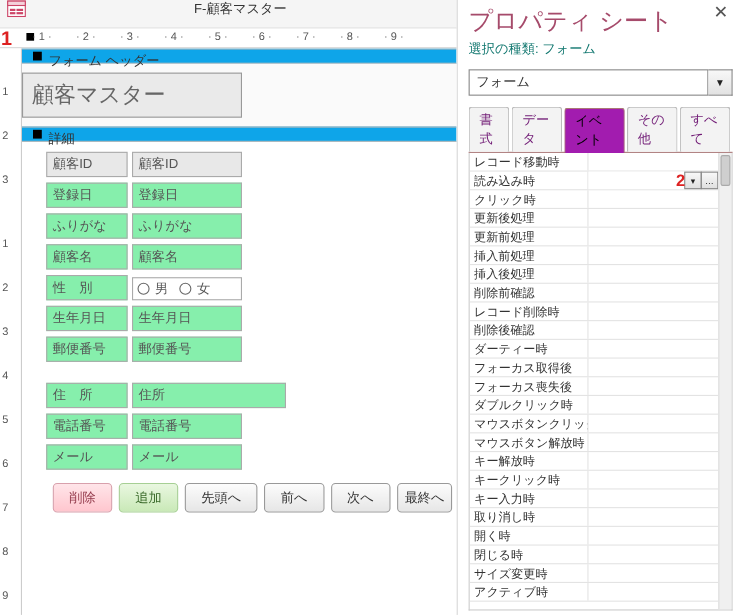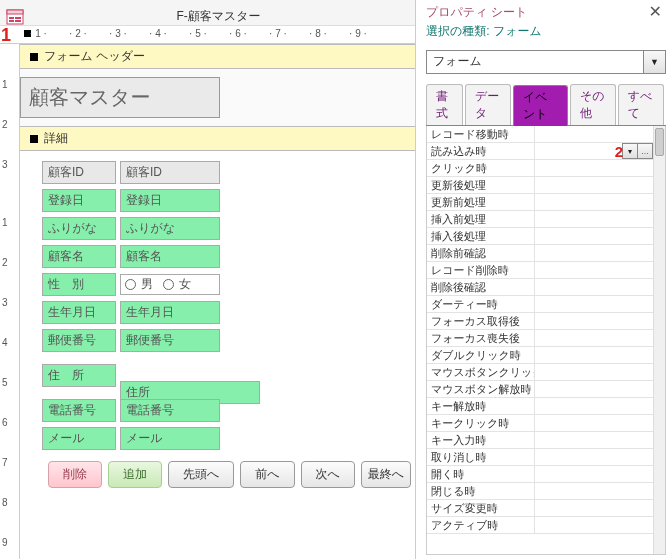--- a/index.html
+++ b/index.html
@@ -18,21 +18,21 @@
     height: 559px;
     border-right: 1px solid #ccc;
     position: relative;
     background: #fff;
   }
   .form-titlebar {
     height: 26px;
     background: #f5f5f5;
     border-bottom: 1px solid #ddd;
     display: flex;
-    align-items: flex-end;
+    align-items: flex-start;
     padding: 0 6px;
     position: relative;
   }
   .form-icon {
     display: inline-flex;
     width: 18px;
     height: 16px;
     margin-right: 4px;
   }
   .form-titlebar-title {
@@ -98,28 +98,28 @@
     left: 2px;
     transform: translateY(-50%);
   }
   .design-area {
     flex: 1;
     background: #fff;
     overflow: hidden;
     position: relative;
   }
   .section-header {
-    background: #fef9c3;
+    background: #0ea5e9;
     border-top: 1px solid #bbb;
     border-bottom: 1px solid #bbb;
     padding: 2px 10px;
     display: flex;
-    align-items: center;
+    align-items: flex-start;
     color: #333;
-    height: 25px;
+    height: 14px;
   }
   .section-header .sel {
     display: inline-block;
     width: 8px; height: 8px;
     background: #000;
     margin-right: 6px;
   }
   .header-section {
     background: #fafafa;
     padding: 4px 0;
@@ -134,21 +134,21 @@
     color: #666;
   }
   .detail-section {
     padding: 10px 0 0 22px;
     position: relative;
   }
   .field-row {
     display: flex;
     margin-bottom: 6px;
     height: 22px;
-    align-items: center;
+    align-items: flex-end;
   }
   .field-row.tall { height: 36px; }
   .field-label, .field-input {
     border: 1px solid #aaa;
     background: #86efac;
     padding: 2px 5px;
     font-size: 12px;
     color: #555;
     display: flex;
     align-items: center;
@@ -198,21 +198,21 @@
     padding: 4px 4px 4px 10px;
     display: flex;
     flex-direction: column;
   }
   .prop-header {
     display: flex;
     justify-content: space-between;
     align-items: flex-start;
   }
   .prop-title {
-    font-size: 12px;
+    font-size: 22px;
     color: #a64b6b;
   }
   .prop-close {
     font-size: 16px;
     color: #555;
     padding: 0 4px;
     cursor: pointer;
     line-height: 16px;
   }
   .prop-sub {

